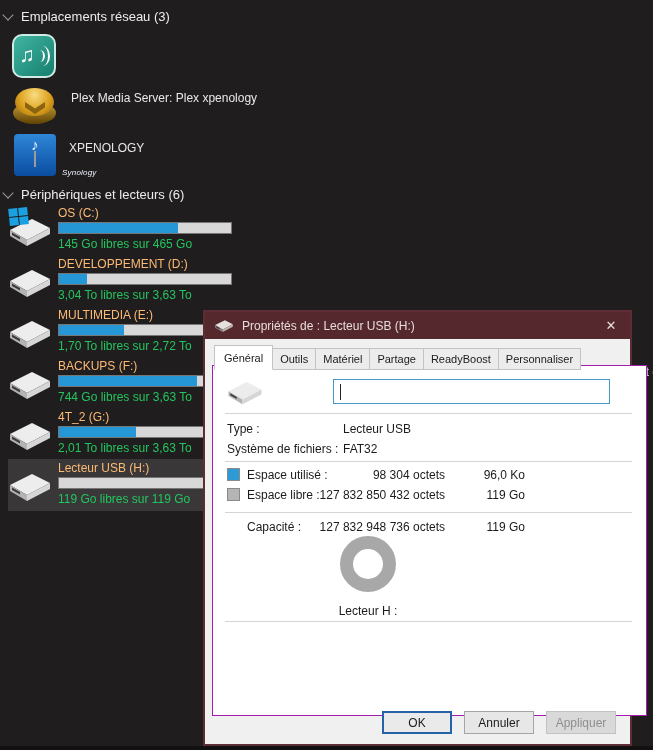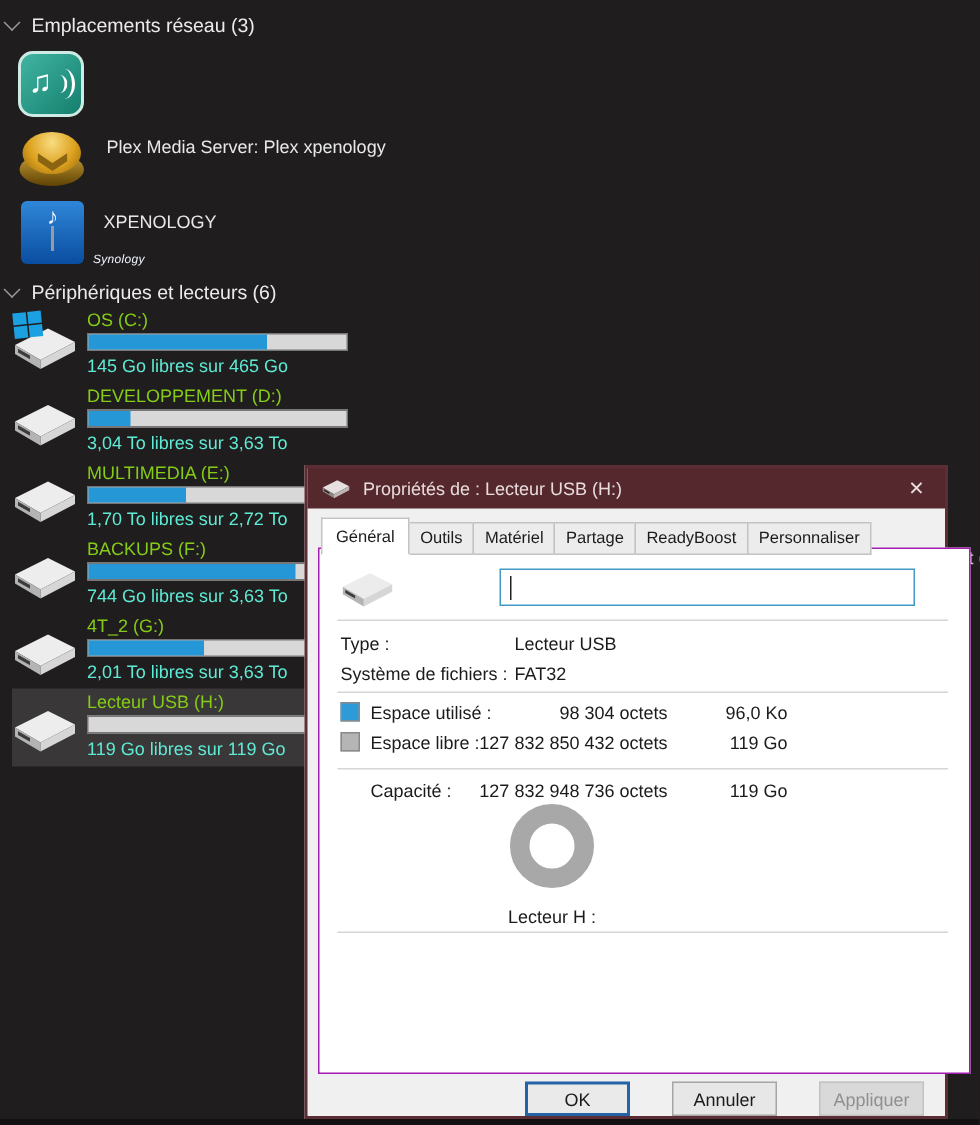--- a/index.html
+++ b/index.html
@@ -27,24 +27,24 @@
   .icon-plex .dome{position:absolute;left:3px;top:4px;width:39px;height:28px;border-radius:50%;background:radial-gradient(ellipse at 50% 25%,#f8dc80,#dda21f 55%,#96660a);}
   .icon-plex .chevron{position:absolute;left:13px;top:18px;width:20px;height:12px;background:#8a6410;clip-path:polygon(0 0,50% 55%,100% 0,100% 45%,50% 100%,0 45%);}
   
   .icon-syn{width:42px;height:42px;margin-left:2px;border-radius:4px;background:linear-gradient(180deg,#2f86d8,#0a4da0);position:relative;text-align:center;flex:none;}
   .icon-syn .note{font-size:15px;color:#f4f7ff;line-height:1;display:block;margin-top:3px;}
   .icon-syn .chip{width:20px;height:7px;background:#d9d9d9;border:1px solid #9b9b9b;margin:1px auto 0;}
   .icon-syn .brand{display:block;font-size:8px;font-style:italic;color:#eef4ff;margin-top:2px;letter-spacing:.2px;padding-left:48px;}
   
   .drive-row{position:absolute;left:8px;width:230px;height:52px;}
   .drive-row.selected{background:#3a3738;}
-  .drive-name{position:absolute;left:50px;top:2px;color:#84cc16;}
+  .drive-name{position:absolute;left:50px;top:2px;color:#fdba74;}
   .drive-bar{position:absolute;left:50px;top:18px;width:174px;height:12px;background:#d8d8d8;border:1px solid #767676;box-sizing:border-box;}
   .drive-fill{height:100%;background:#2697d6;}
-  .drive-free{position:absolute;left:50px;top:33px;color:#5eead4;}
+  .drive-free{position:absolute;left:50px;top:33px;color:#22c55e;}
   .drive-icon{position:absolute;left:0;top:10px;width:44px;height:34px;}
   .winlogo{position:absolute;left:1px;top:-6px;display:grid;grid-template-columns:9px 9px;grid-template-rows:8px 8px;gap:1px;transform:rotate(-6deg);}
   .winlogo span{background:#1ba1e2;}
   .clipped-text{position:absolute;left:633px;top:365px;color:#cfcfcf;white-space:nowrap;}
   .bottom-strip{position:absolute;left:0;bottom:0;width:653px;height:4px;background:#121011;z-index:30;}
   
   .dialog{position:absolute;left:203px;top:310px;width:429px;height:436px;box-sizing:border-box;background:#f0f0f0;border:2px solid #5c2d34;z-index:20;color:#1b1b1b;}
   .titlebar{height:27px;background:#54282d;display:flex;align-items:center;padding-left:9px;}
   .tb-title{font-size:12px;color:#e9dcdc;margin-left:8px;}
   .tb-close{margin-left:auto;width:38px;height:27px;line-height:27px;text-align:center;color:#e9dcdc;font-size:13px;cursor:default;}
@@ -63,21 +63,21 @@
   .usage{position:absolute;left:14px;right:14px;height:14px;}
   .swatch{position:absolute;left:0;top:0;width:13px;height:13px;border:1px solid #8a8a8a;box-sizing:border-box;}
   .swatch.used{background:#2e9bd6;}
   .swatch.free{background:#b5b5b5;}
   .ulabel{position:absolute;left:20px;}
   .ubytes{position:absolute;left:60px;width:158px;text-align:right;}
   .usize{position:absolute;left:228px;width:70px;text-align:right;}
   .cap .ulabel{left:20px;}
   .donut{position:absolute;left:127px;top:170px;width:30px;height:30px;border:13px solid #a8a8a8;border-radius:50%;}
   .donut-caption{position:absolute;left:75px;top:238px;width:160px;text-align:center;}
-  .btnrow{position:absolute;left:0;right:0;bottom:0;height:33px;display:flex;justify-content:flex-end;align-items:flex-end;gap:28px;padding-right:14px;}
+  .btnrow{position:absolute;left:0;right:0;bottom:0;height:33px;display:flex;justify-content:flex-end;align-items:flex-start;gap:12px;padding-right:14px;}
   .btn{width:70px;height:23px;font:12px "Liberation Sans",sans-serif;background:#e7e7e7;border:1px solid #a5a5a5;color:#1b1b1b;padding:0;}
   .btn.focused{border:2px solid #2563a8;background:#eaeaea;}
   .btn.disabled{background:#d9d9d9;border:1px solid #c2c2c2;color:#8f8f8f;}
   svg{display:block;}
 </style>
 </head>
 <body>
 
 <div class="section-header" style="top:9px;">
   <span class="chev"></span>

